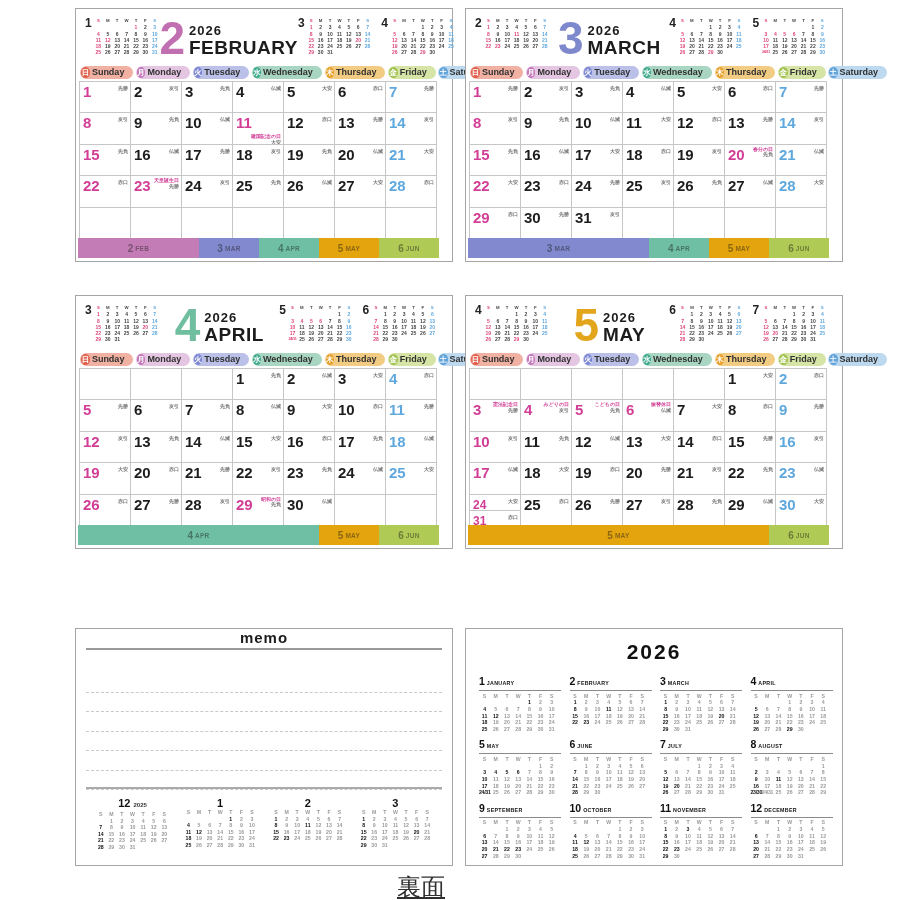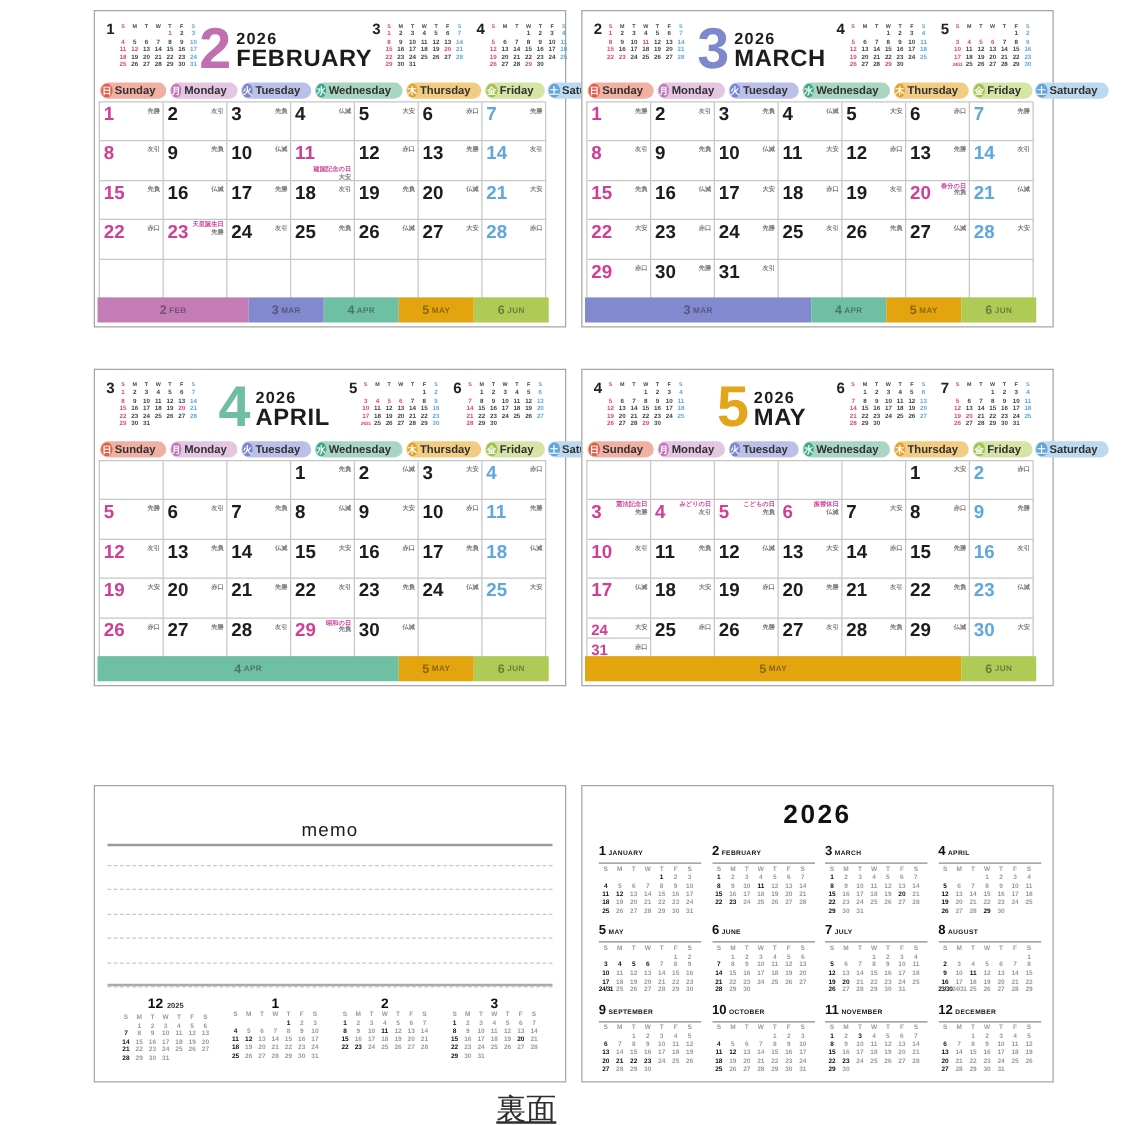--- a/index.html
+++ b/index.html
@@ -50,21 +50,21 @@
   .split .half .dn{font-size:12px;line-height:12px;padding-top:1px;}
   .split .h2{border-top:1px solid #c6c6c6;}
 
   .tabs{position:absolute;left:2px;right:13px;bottom:3px;height:20px;display:flex;}
   .tab{width:60px;display:flex;align-items:center;justify-content:center;color:rgba(25,25,25,0.45);gap:2px;}
   .tab.wide{flex:1;}
   .tab b{font-size:10px;}
   .tab span{font-size:6.5px;font-weight:bold;letter-spacing:.3px;}
 
   
-  .memo-title{text-align:center;font-weight:normal;font-size:15px;margin-top:27px;letter-spacing:1px;color:#1c1c1c;}
+  .memo-title{text-align:center;font-weight:bold;font-size:15px;margin-top:0;letter-spacing:1px;color:#1c1c1c;}
   .memo-rule{margin:2px 10px 0;border-top:2.5px solid #9a9a9a;}
   .dashes{position:absolute;left:10px;right:10px;top:44px;}
   .dash{height:18.5px;border-bottom:1px dashed #c9c9c9;}
   .memo-sep{position:absolute;left:10px;right:10px;top:158px;border-top:2px solid #aaa;}
   .memo-minis{position:absolute;left:6px;right:6px;top:168px;display:flex;justify-content:space-evenly;}
   .mini-top .mt-title{text-align:center;font-weight:bold;font-size:11px;line-height:12px;color:#111;}
   .mini-top .mt-title small{font-size:6px;font-weight:bold;color:#333;}
   .mini-top .mgrid{grid-template-columns:repeat(7,10.6px);grid-auto-rows:6.6px;}
   .mini-top .mc{font-size:5.2px;font-weight:bold;}
 

